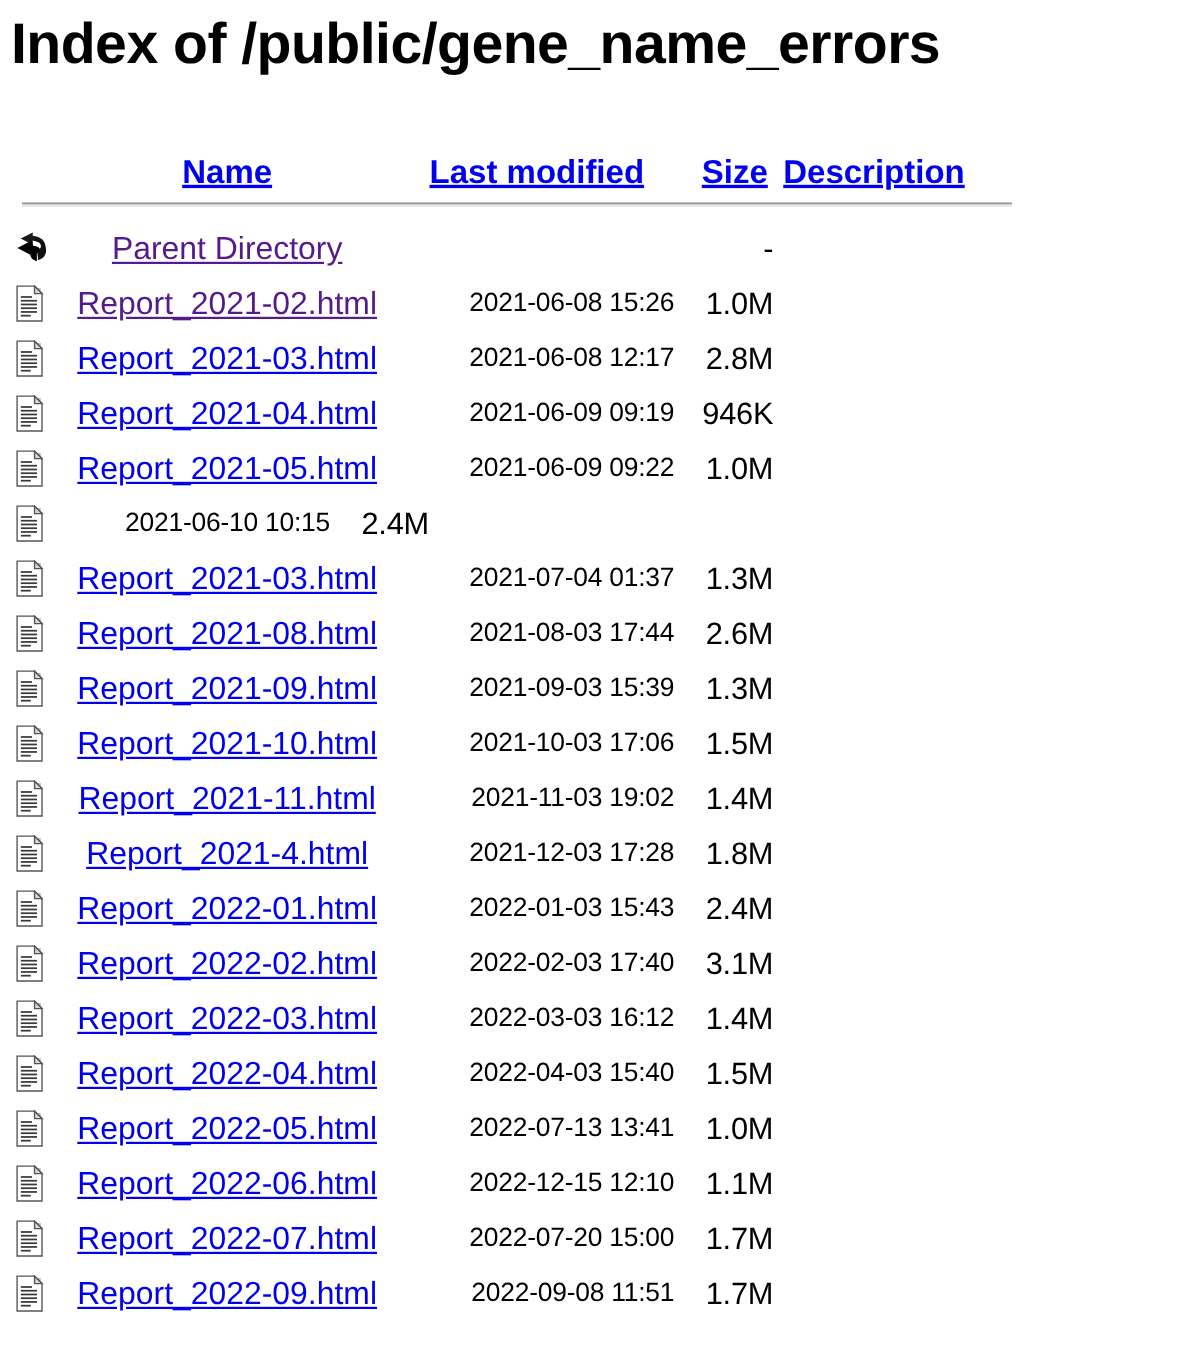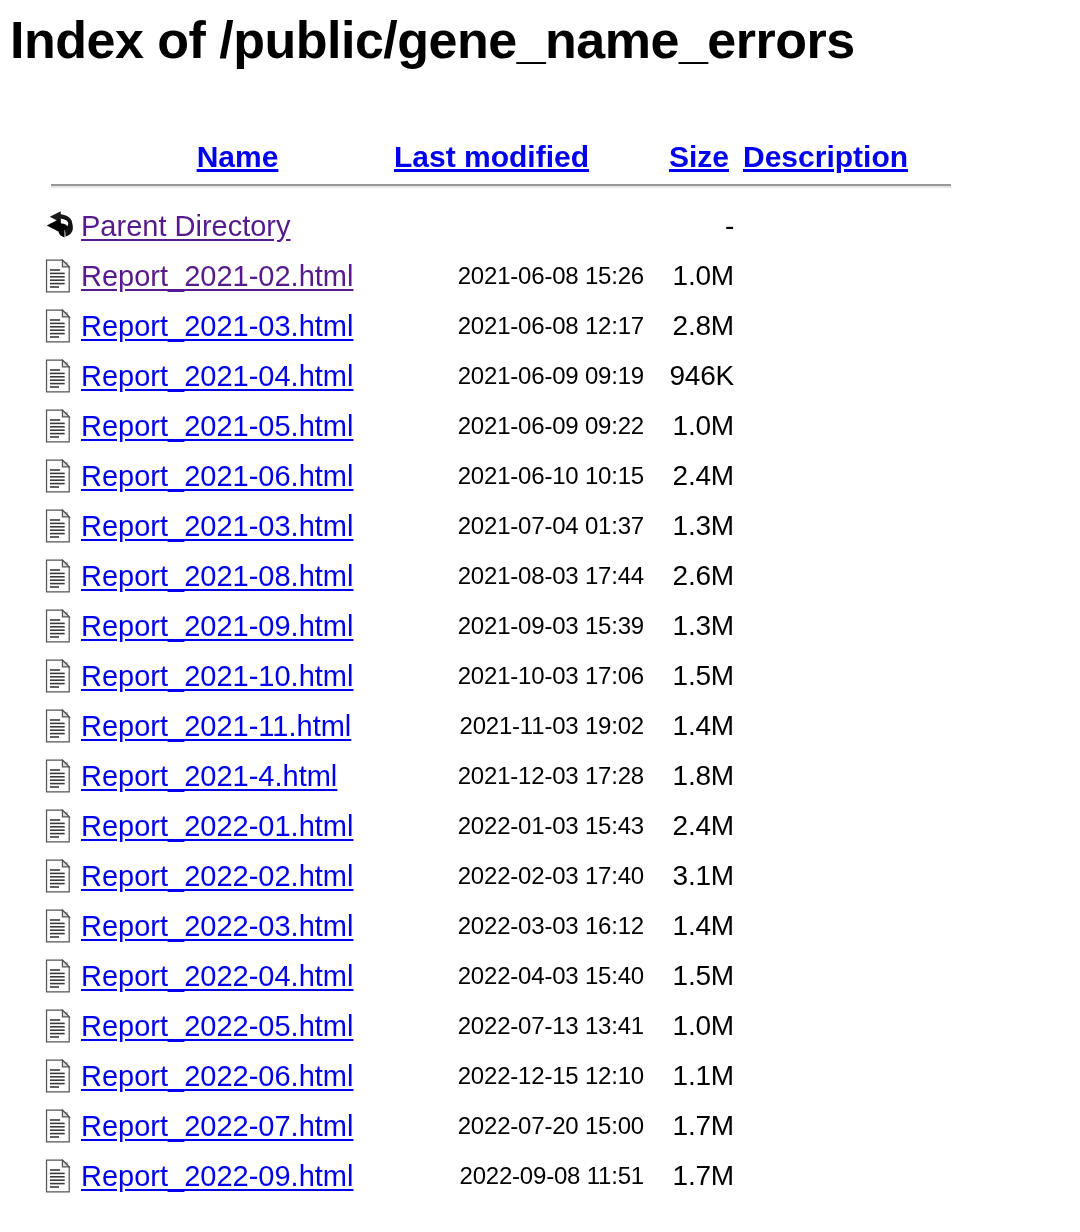--- a/index.html
+++ b/index.html
@@ -31,42 +31,41 @@
     white-space: nowrap;
     color: #000000;
   }
 
   
   .listing {
     position: absolute;
     left: 0;
     top: 128px;
     width: 957px;
-    padding-left: 31px;
   }
 
   .head-row {
     display: flex;
     align-items: flex-end;
     height: 46px;
     font-size: 30px;
     font-weight: bold;
   }
   .head-row .hcell {
     white-space: nowrap;
   }
   .h-name {
     width: 313px; flex: 0 0 313px;
     text-align: center;
     padding-left: 50px;
     box-sizing: content-box;
   }
   .h-date {
     width: 250px; flex: 0 0 250px;
-    text-align: left;
+    text-align: center;
   }
   .h-size {
     width: 85px; flex: 0 0 85px;
     text-align: right;
   }
   .h-desc {
     padding-left: 14px;
     text-align: center;
   }
   .head-link {
@@ -101,21 +100,21 @@
   .fname a {
     color: #0000EE;
     text-decoration: underline;
     text-underline-offset: 3px;
     cursor: pointer;
   }
   .frow.visited .fname a { color: #551A8B; }
 
   .fname {
     width: 313px; flex: 0 0 313px;
-    text-align: left;
+    text-align: center;
     padding-right: 0;
     overflow: visible;
   }
   .fdate {
     width: 250px; flex: 0 0 250px;
     text-align: right;
     color: #000;
     font-size: 24px;
     letter-spacing: -0.2px;
   }
@@ -279,21 +278,20 @@
                 <rect x="4" y="9" width="9" height="1.4"></rect>
                 <rect x="4" y="12" width="13" height="1.4"></rect>
                 <rect x="4" y="15" width="13" height="1.4"></rect>
                 <rect x="4" y="18" width="13" height="1.4"></rect>
                 <rect x="4" y="21" width="13" height="1.4"></rect>
                 <rect x="4" y="24" width="8" height="1.4"></rect>
               </g>
             </svg>
           </span>
         </div>
-        <div class="fname"><a>Report_2021-06.html</a></div>
         <div class="fdate">2021-06-10 10:15</div>
         <div class="fsize">2.4M</div>
         <div class="fdesc"></div>
       </div>
       <div class="frow">
         <div class="icon-cell">
           <span class="icon-wrap">
             <svg width="28" height="34" viewBox="0 0 24 30">
               <rect x="2.5" y="2.5" width="17.5" height="25" fill="#bdbdbd"></rect>
               <path d="M1 1 L15 1 L21 7 L21 29 L1 29 Z" fill="#ffffff" stroke="#555555" stroke-width="1.1"></path>

